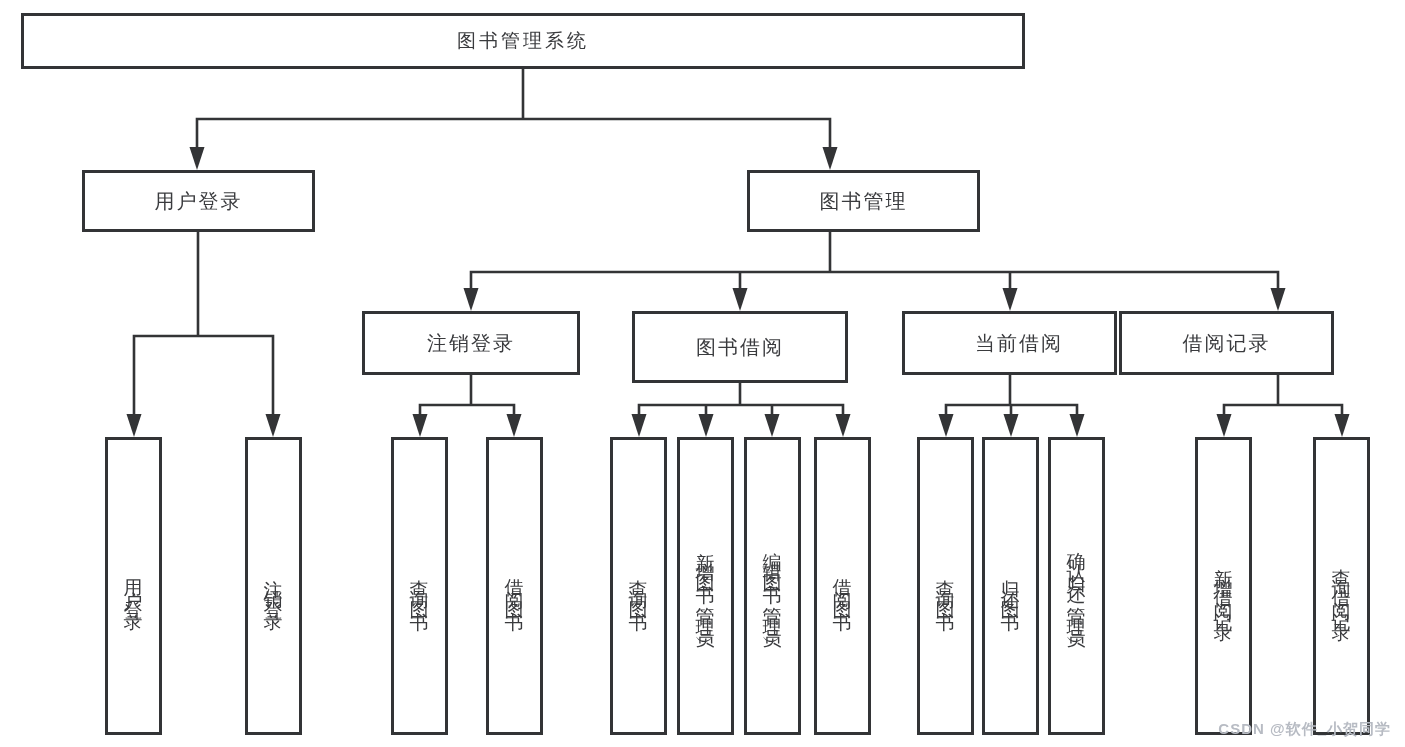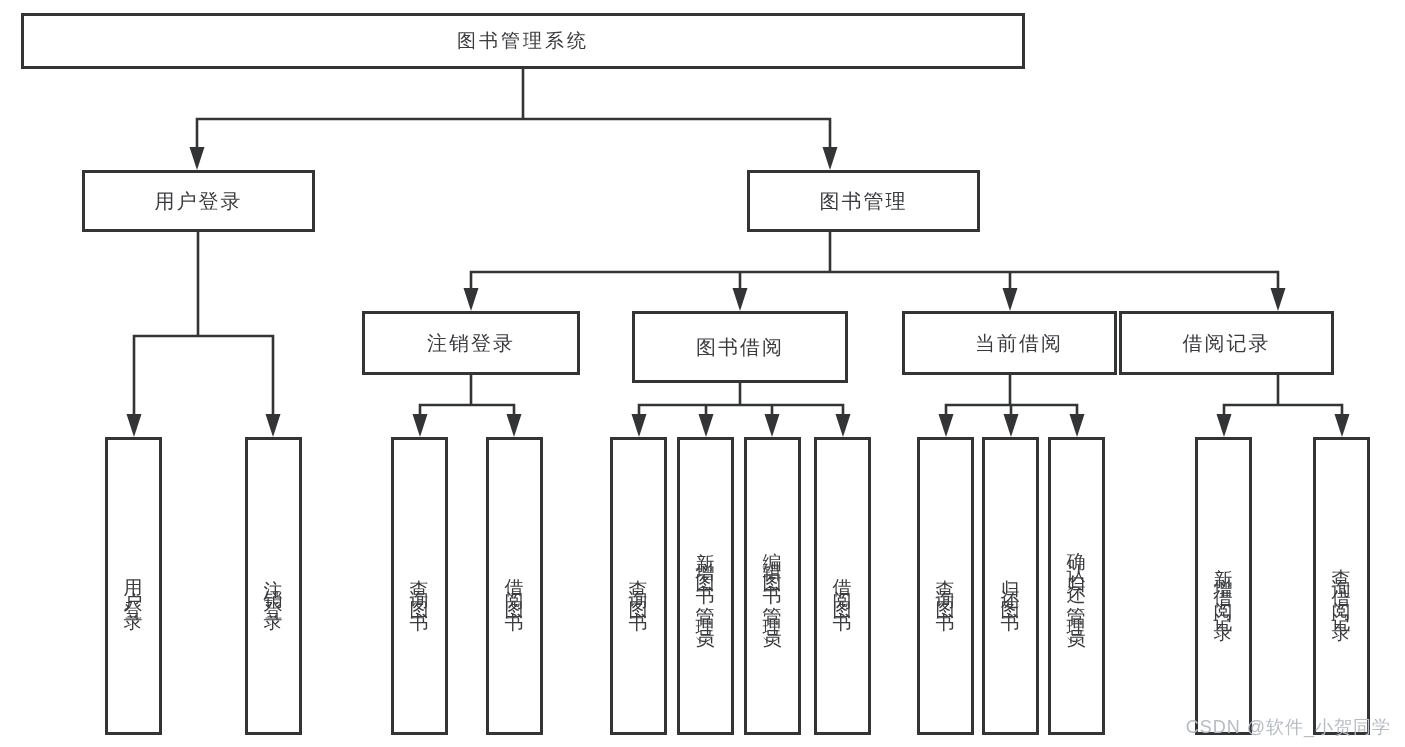--- a/index.html
+++ b/index.html
@@ -29,25 +29,26 @@
     text-orientation:mixed;
     font-size:19px;
     letter-spacing:11px;
     line-height:1;
     white-space:nowrap;
   }
   .watermark{
     position:absolute;
     right:14px;
     bottom:8px;
-    font-size:18px;
+    font-size:15px;
     letter-spacing:1px;
     color:#b7bbc3;
     white-space:nowrap;
     z-index:5;
+    font-weight:bold;
   }
 </style>
 </head>
 <body>
 
 <div id="canvas">
 
   <svg id="connectors" viewBox="0 0 1405 747" xmlns="http://www.w3.org/2000/svg">
     <g stroke="#333436" stroke-width="2.6" stroke-linecap="square" fill="none">
 

